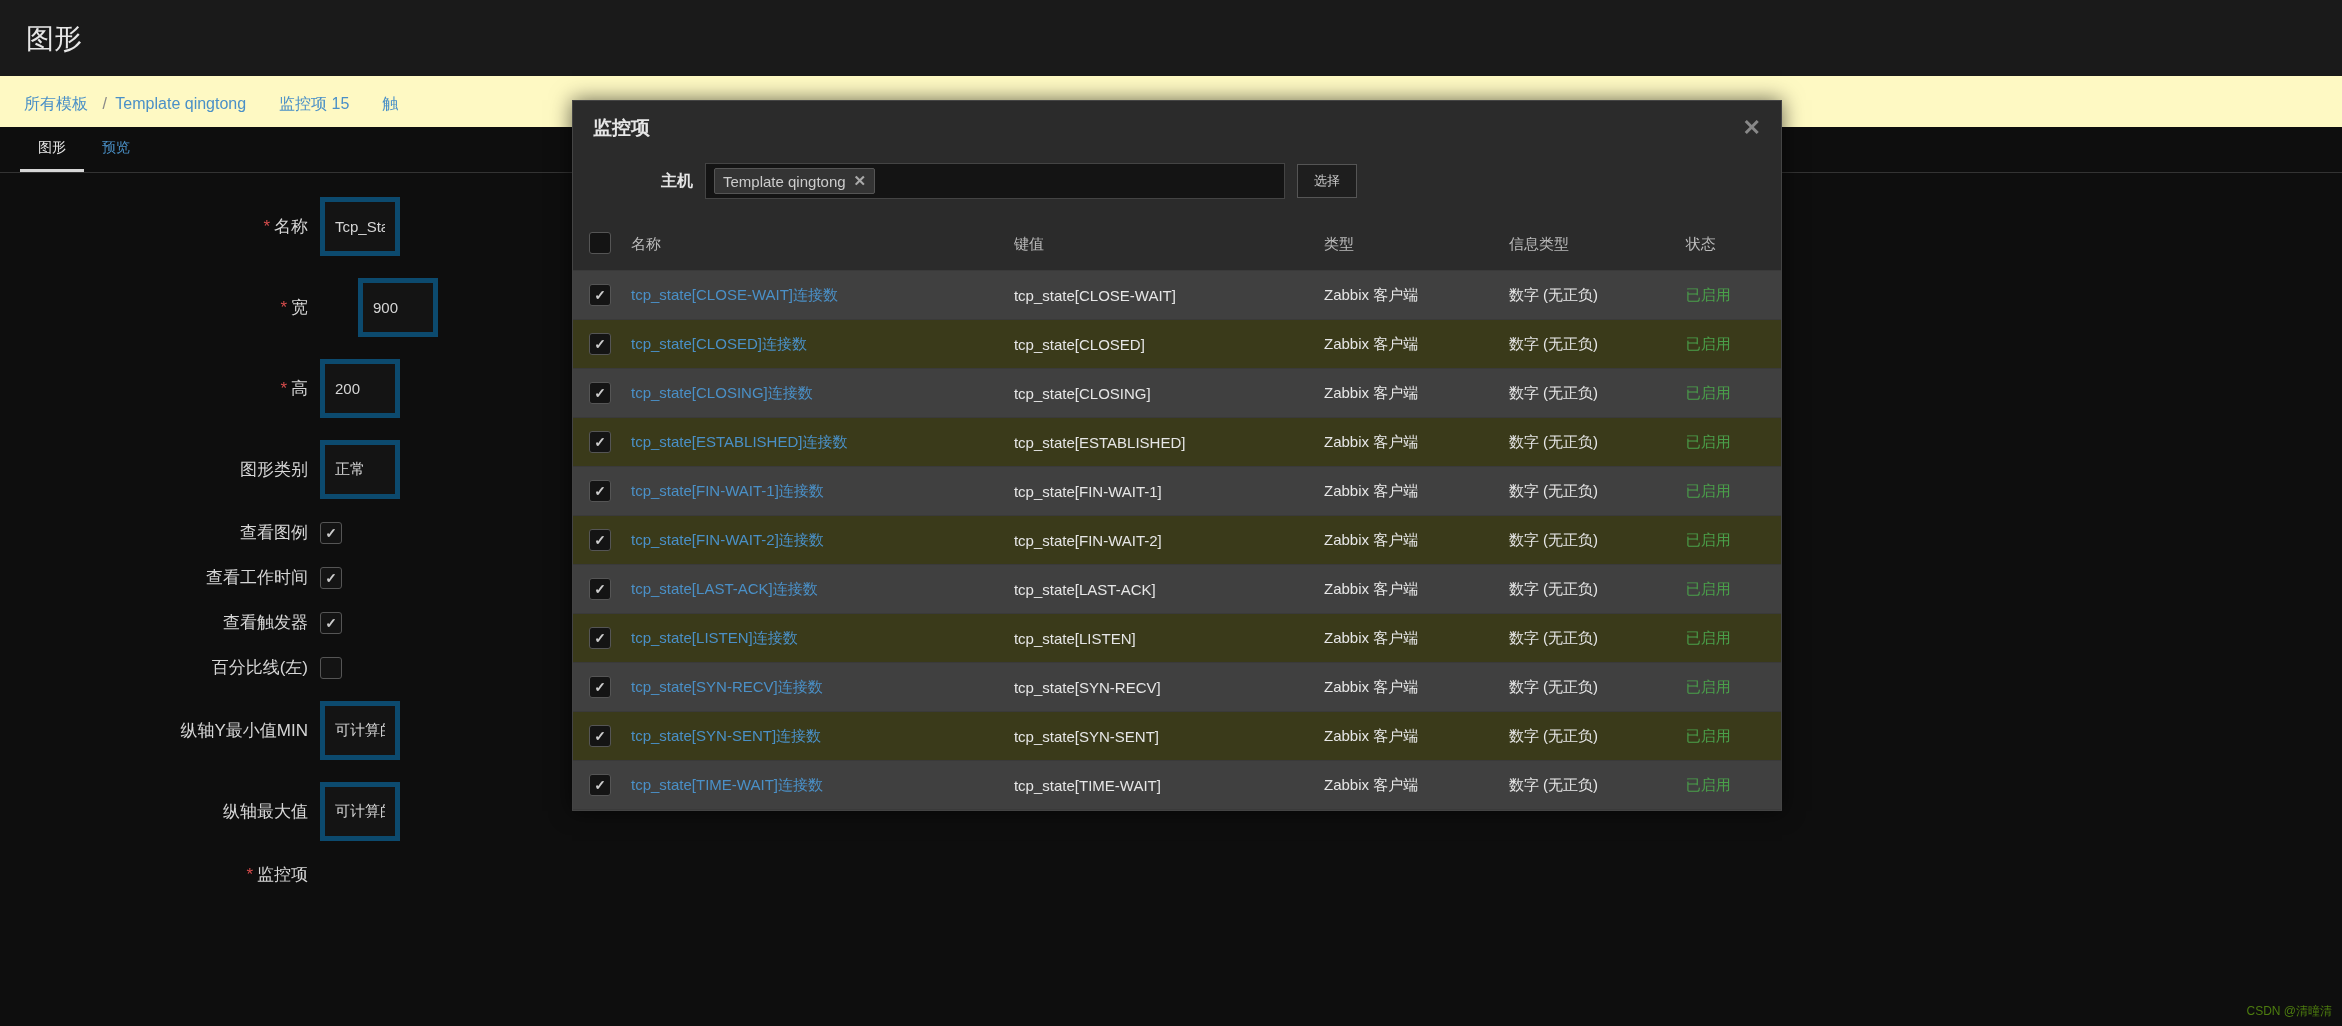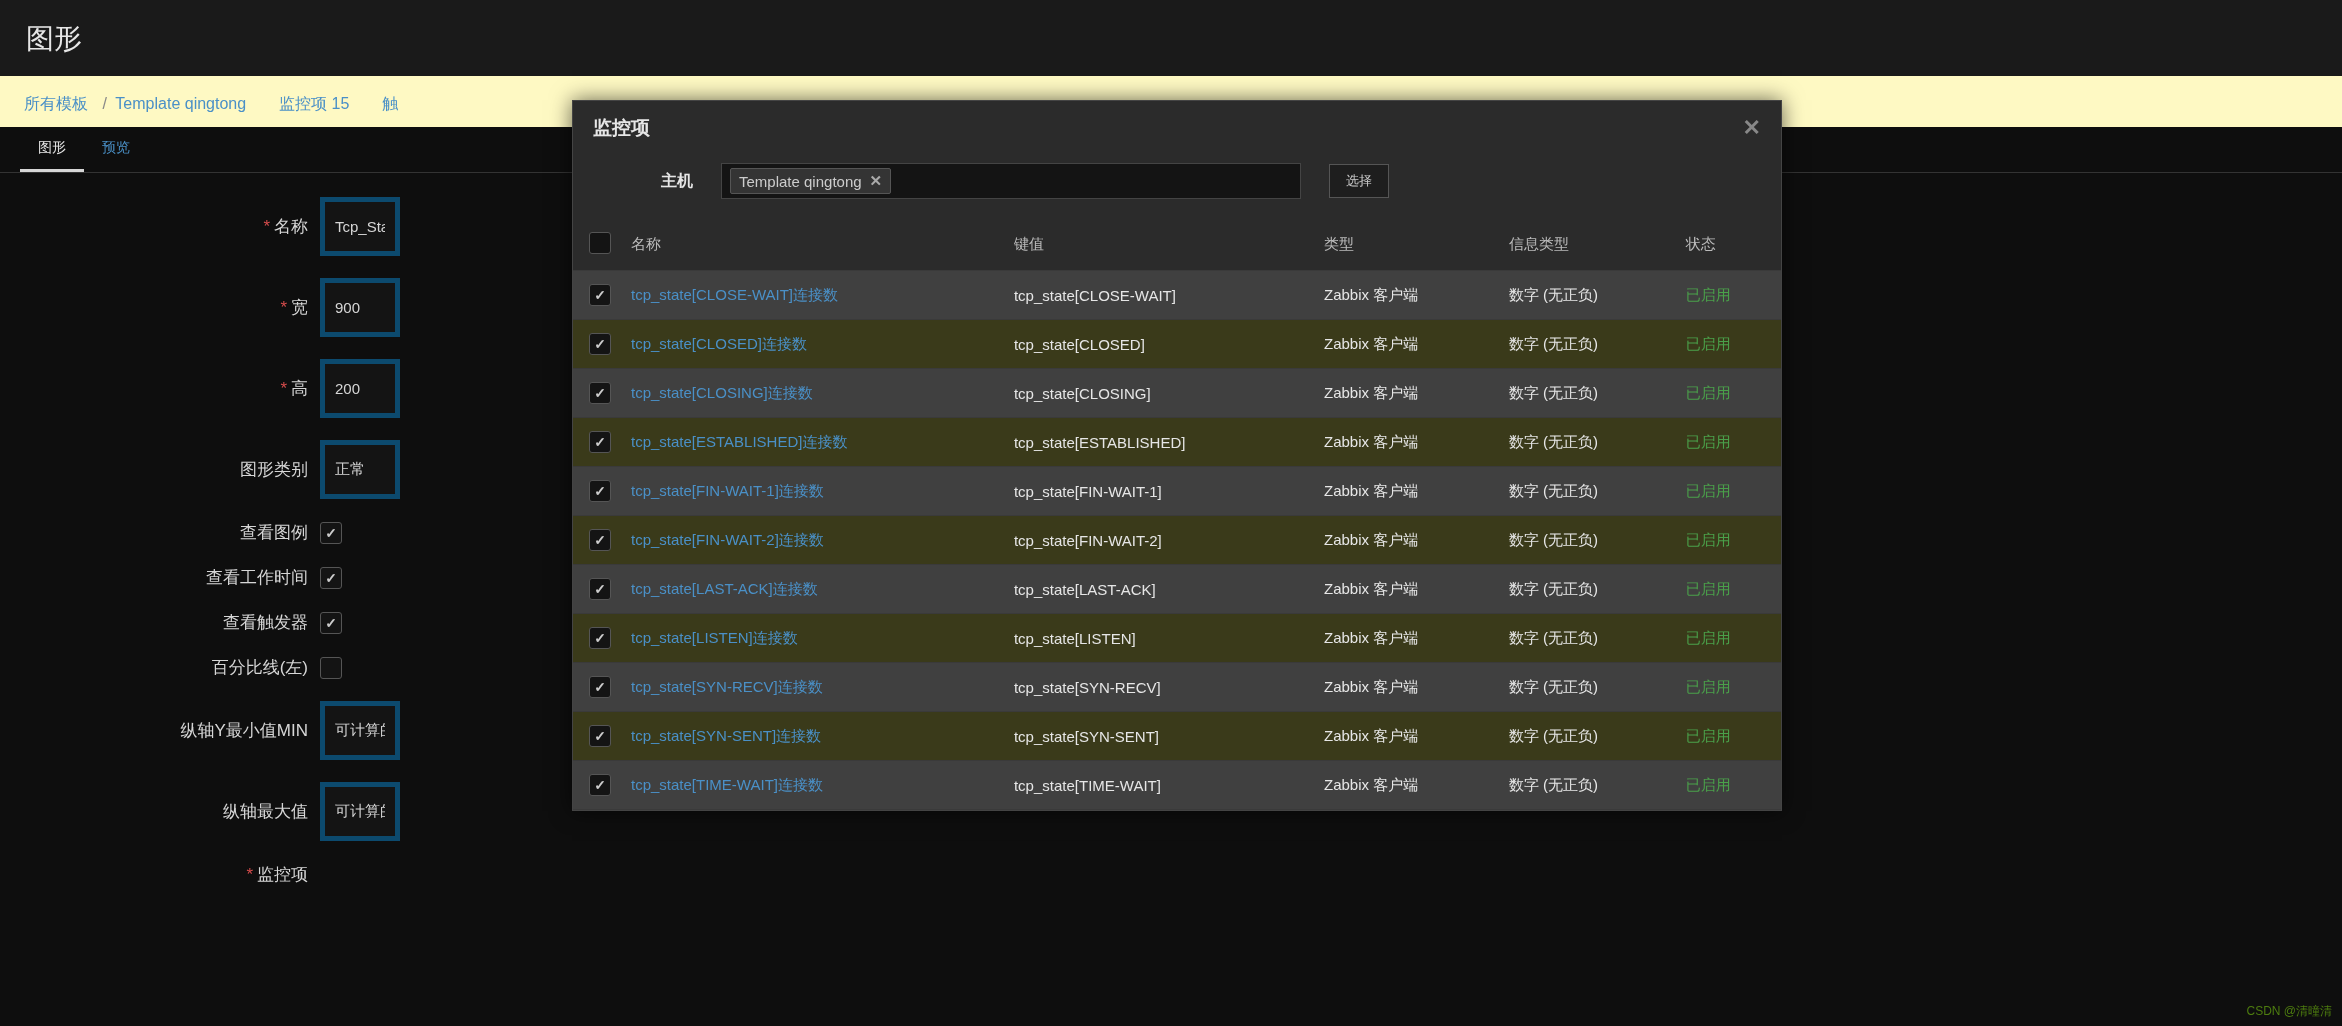--- a/index.html
+++ b/index.html
@@ -112,21 +112,21 @@
 .modal-close {
   color: #888;
   font-size: 22px;
   cursor: pointer;
   font-weight: bold;
 }
 .modal-filter {
   display: flex;
   align-items: center;
   padding: 12px 20px 20px;
-  gap: 28px;
+  gap: 12px;
 }
 .modal-filter-label {
   font-size: 16px;
   font-weight: bold;
   width: 100px;
   text-align: right;
 }
 .tag-input {
   background: #141414;
   border: 1px solid #444;
@@ -212,21 +212,21 @@
   <div class="tab">预览</div>
 </div>
 
 <div class="form-area">
   <div class="form-row">
     <div class="form-label"><span class="req">*</span><span>名称</span></div>
     <input class="form-input" style="width: 80px;" value="Tcp_Stat">
   </div>
   <div class="form-row">
     <div class="form-label"><span class="req">*</span><span>宽</span></div>
-    <input class="form-input" style="width: 80px;" value="900">
+    <input class="form-input" style="width: 80px; margin-left: 38px;" value="900">
   </div>
   <div class="form-row">
     <div class="form-label"><span class="req">*</span><span>高</span></div>
     <input class="form-input" style="width: 80px;" value="200">
   </div>
   <div class="form-row">
     <div class="form-label">图形类别</div>
     <input class="form-input" style="width: 80px;" value="正常">
   </div>
   <div class="form-row">

